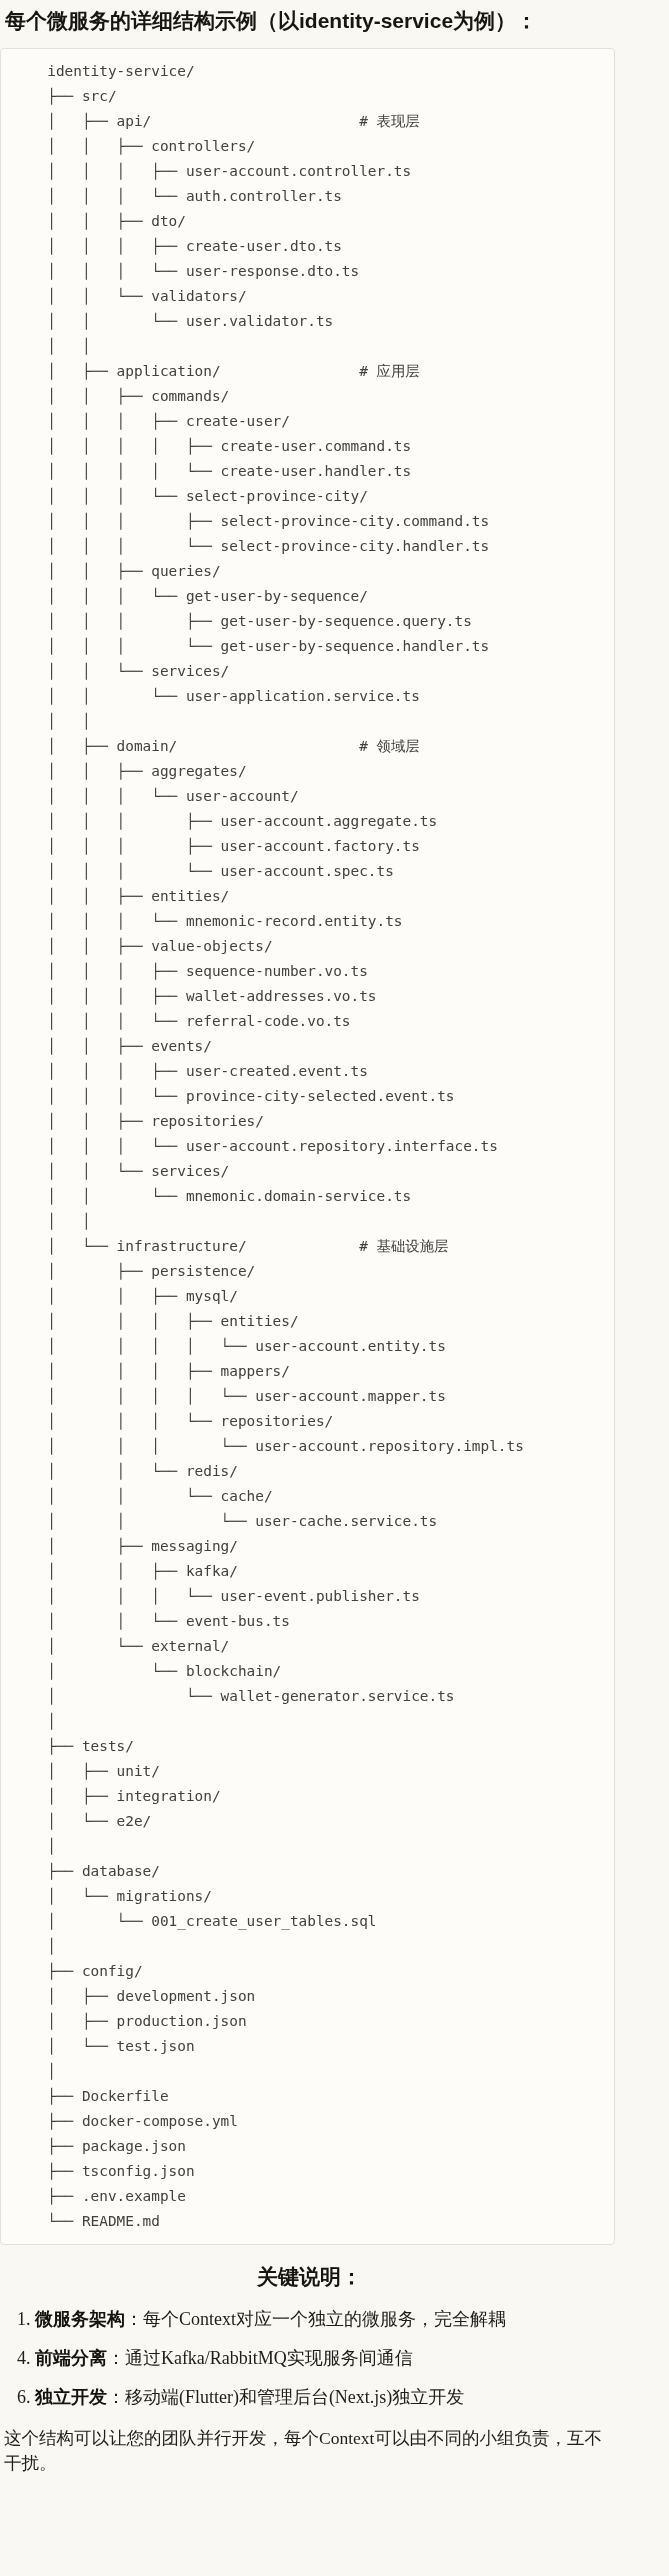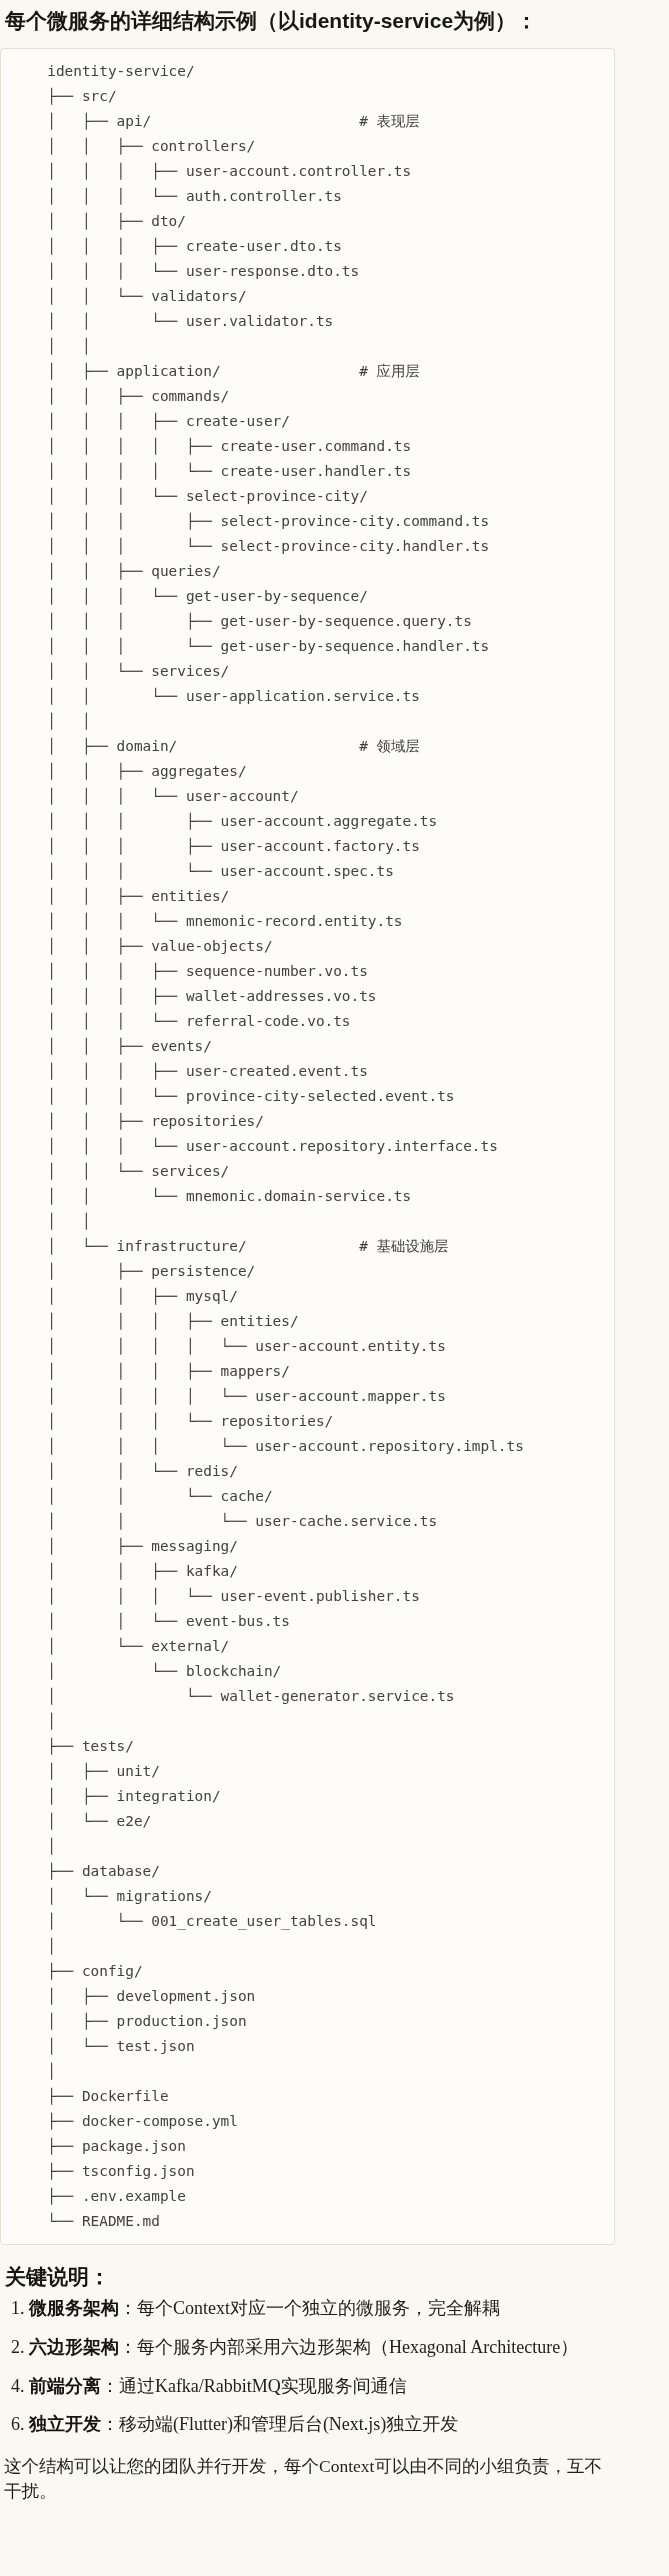--- a/index.html
+++ b/index.html
@@ -46,24 +46,25 @@
     overflow: hidden;
   }
   h2.notes-title {
     margin: 17.5px 0 0 0;
     padding: 0 5px;
     font-size: 21px;
     line-height: 30px;
     font-weight: 700;
     color: #171611;
     font-family: "Liberation Sans", "DejaVu Sans", sans-serif;
+    text-align: center;
   }
   .notes-list {
-    margin: 4px 0 0 0;
-    padding: 0 11px;
+    margin: 15px 0 0 0;
+    padding: 0 17px;
   }
   .note-item {
     font-size: 18px;
     line-height: 25px;
     margin: 0 0 13.8px 0;
     color: #1f1e19;
   }
   .note-item .num {
     display: inline-block;
     margin-right: 4.4px;
@@ -179,23 +180,20 @@
   </div>
 
   <h2 class="notes-title">关键说明：</h2>
 
   <div class="notes-list">
 
     <div class="note-item">
       <span class="num">1.</span><strong>微服务架构</strong><span>：每个Context对应一个独立的微服务，完全解耦</span>
     </div>
 
-    <div class="note-item">
-      <span class="num">2.</span><strong>六边形架构</strong><span>：每个服务内部采用六边形架构（Hexagonal Architecture）</span>
-    </div>
 
 
     <div class="note-item">
       <span class="num">4.</span><strong>前端分离</strong><span>：通过Kafka/RabbitMQ实现服务间通信</span>
     </div>
 
 
     <div class="note-item">
       <span class="num">6.</span><strong>独立开发</strong><span>：移动端(Flutter)和管理后台(Next.js)独立开发</span>
     </div>

